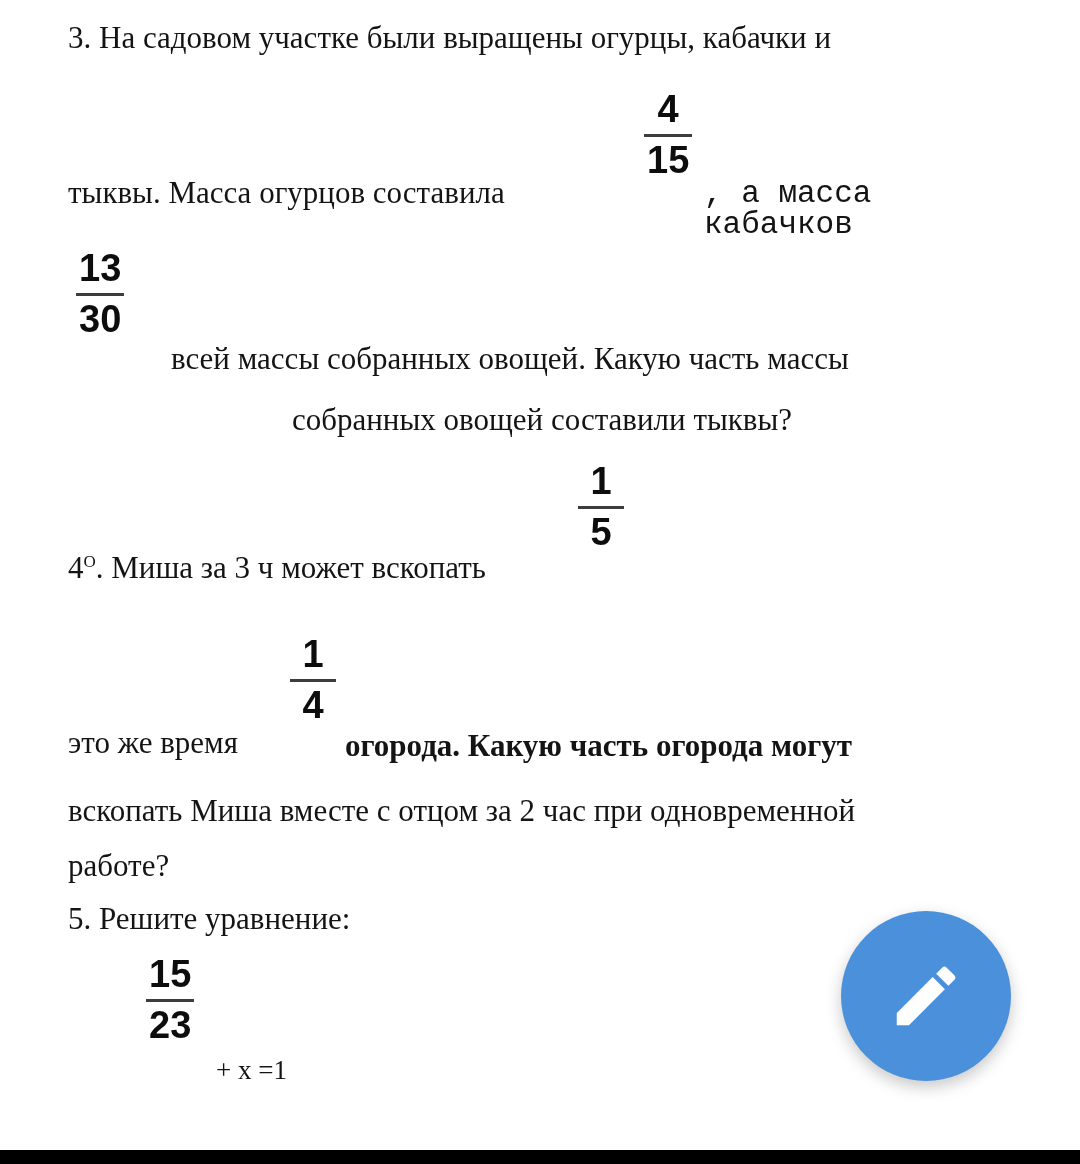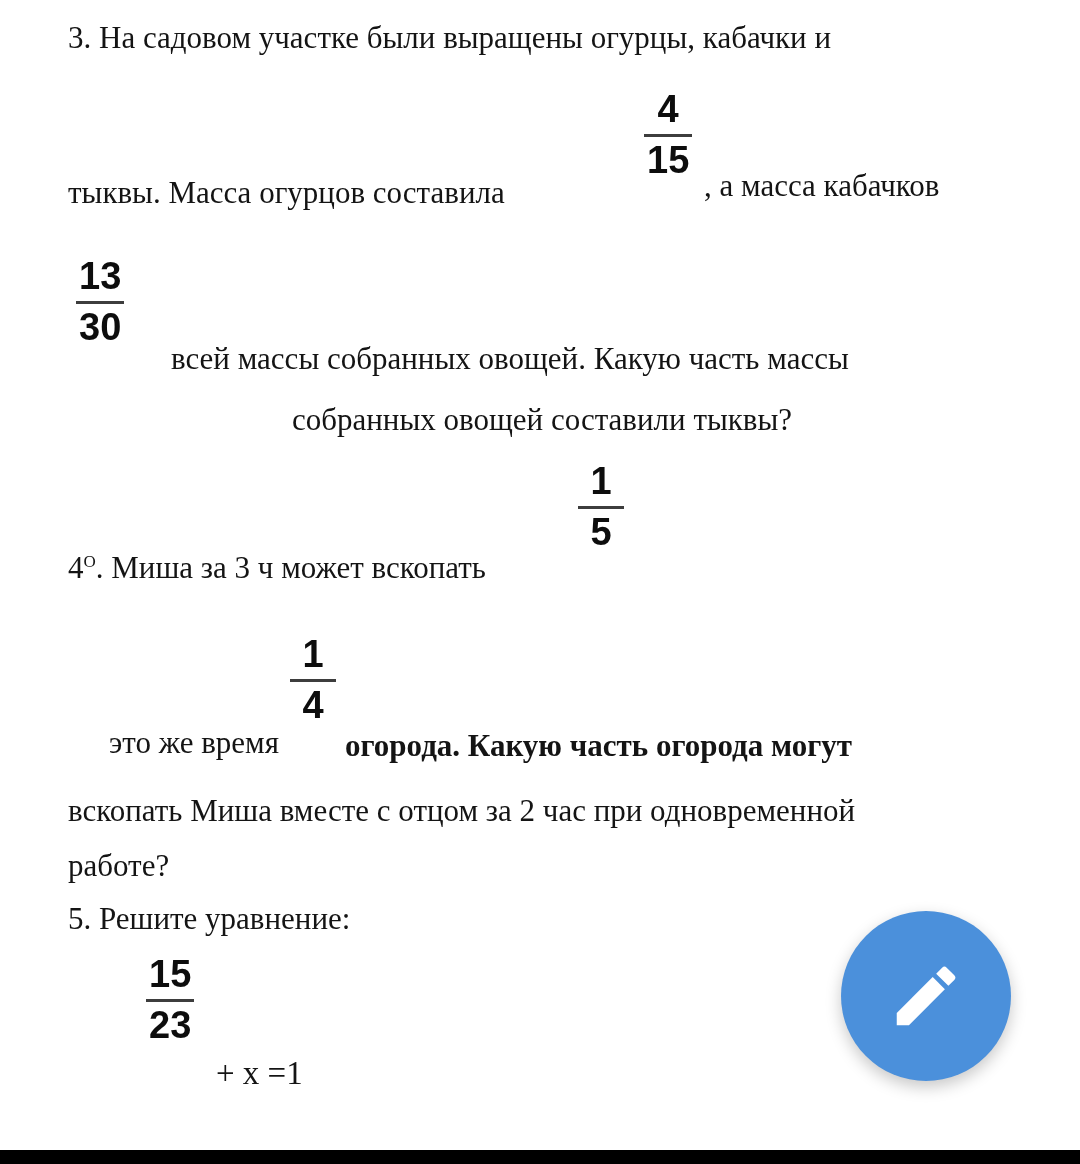--- a/index.html
+++ b/index.html
@@ -111,25 +111,25 @@
       </div>
     </div>
 
     <div class="row" style="left:68px; top:90px; width:948px; height:130px;">
       <div style="position:absolute; left:0px; top:75px;margin-top:12px;" class="para">тыквы. Масса огурцов составила</div>
       <div class="frac" style="position:absolute; left:576px; top:0px;">
         <span class="num">4</span>
         <span class="bar"></span>
         <span class="den">15</span>
       </div>
-      <div style="position:absolute; left:636px; top:80px;" class="para">, а масса кабачков</div>
+      <div style="position:absolute; left:636px; top:88px;font-family:Liberation Mono, monospace;" class="para">, а масса кабачков</div>
     </div>
 
     <div class="row" style="left:68px; top:245px; width:948px; height:130px;">
-      <div class="frac" style="position:absolute; left:8px; top:12px;">
+      <div class="frac" style="position:absolute; left:8px; top:4px;">
         <span class="num">13</span>
         <span class="bar"></span>
         <span class="den">30</span>
       </div>
       <div style="position:absolute; left:103px; top:98px; width:845px;" class="para">всей массы собранных овощей. Какую часть массы</div>
     </div>
 
     <div class="row para" style="left:68px; top:404px; width:948px;text-align:center;">
       <span>собранных овощей составили тыквы?</span>
     </div>
@@ -139,21 +139,21 @@
         <span>4</span><span class="sup">O</span><span>. Миша за 3 ч может вскопать</span>
       </div>
       <div class="frac" style="position:absolute; left:510px; top:0px;">
         <span class="num">1</span>
         <span class="bar"></span>
         <span class="den">5</span>
       </div>
     </div>
 
     <div class="row" style="left:68px; top:635px; width:948px; height:130px;">
-      <div style="position:absolute; left:0px; top:92px;margin-left:41px;" class="para">это же время</div>
+      <div style="position:absolute; left:0px; top:92px;" class="para">это же время</div>
       <div class="frac" style="position:absolute; left:222px; top:0px;">
         <span class="num">1</span>
         <span class="bar"></span>
         <span class="den">4</span>
       </div>
       <div style="position:absolute; left:277px; top:95px;font-weight:bold;" class="para">огорода. Какую часть огорода могут</div>
     </div>
 
     <div class="row para" style="left:68px; top:795px; width:948px;">
       <span>вскопать Миша вместе с отцом за 2 час при одновременной</span>
@@ -166,21 +166,21 @@
     <div class="row para" style="left:68px; top:903px; width:948px;">
       <span>5. Решите уравнение:</span>
     </div>
 
     <div class="row" style="left:68px; top:955px; width:500px; height:140px;">
       <div class="frac" style="position:absolute; left:78px; top:0px;">
         <span class="num">15</span>
         <span class="bar"></span>
         <span class="den">23</span>
       </div>
-      <div style="position:absolute; left:148px; top:102px; font-size:33px;text-align:center;" class="para">+ х =1</div>
+      <div style="position:absolute; left:148px; top:102px; font-size:27px;text-align:center;" class="para">+ х =1</div>
     </div>
 
     <div class="fab" style="background: rgb(75, 144, 219);">
       <svg width="78" height="78" viewBox="0 0 24 24">
         <path d="M3 17.25V21h3.75L17.81 9.94l-3.75-3.75L3 17.25z" fill="#ffffff"></path>
         <path d="M20.71 7.04a1 1 0 0 0 0-1.41l-2.34-2.34a1 1 0 0 0-1.41 0l-1.83 1.83 3.75 3.75 1.83-1.83z" fill="#ffffff"></path>
       </svg>
     </div>
 
   </div>

